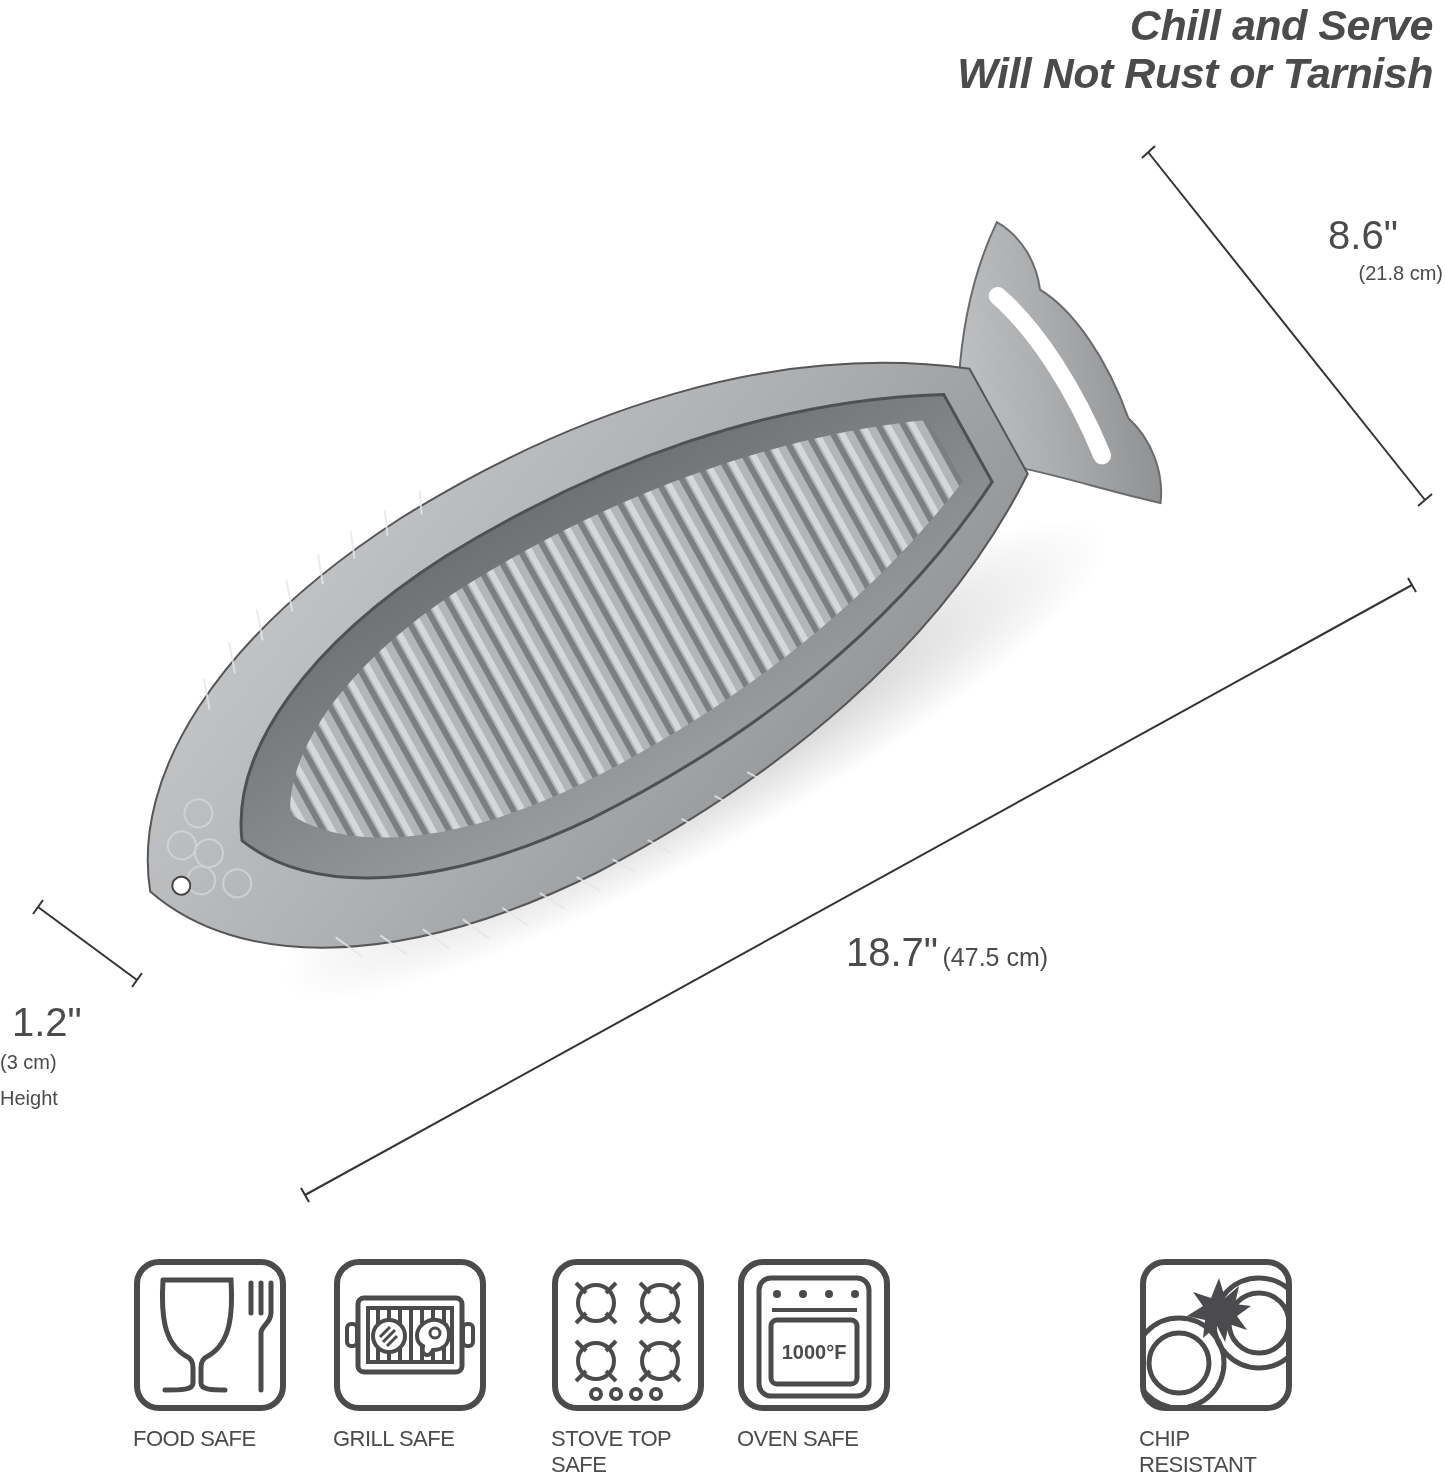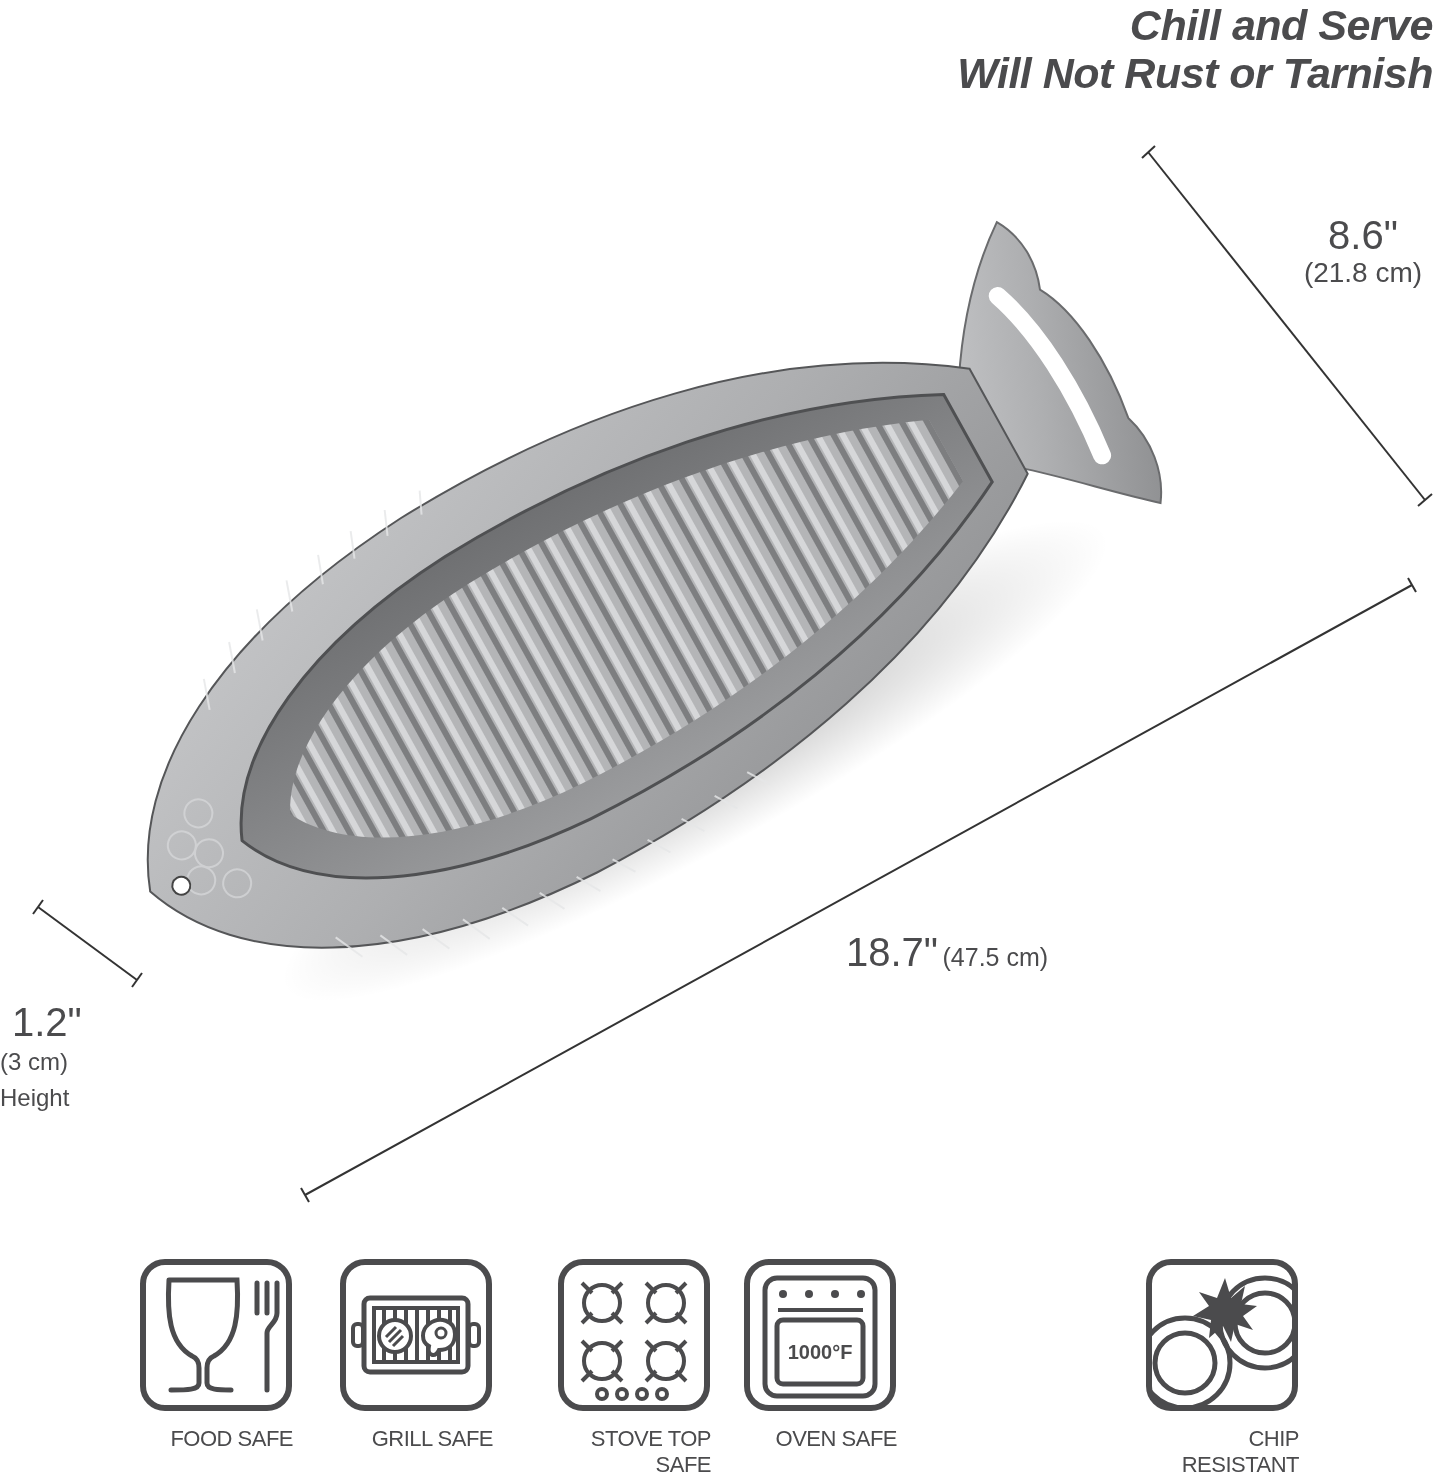--- a/index.html
+++ b/index.html
@@ -5,30 +5,30 @@
   html,body{margin:0;padding:0;background:#fff;}
   body{width:1445px;height:1478px;position:relative;overflow:hidden;font-family:"Liberation Sans",sans-serif;color:#4a4a4c;}
   .headline{position:absolute;right:12px;text-align:right;font-weight:700;font-size:43px;line-height:1;color:#4b4b4d;letter-spacing:-0.5px;font-style:italic;}
   .h1{top:4px;}
   .h2{top:52px;}
   .dim{position:absolute;color:#4b4b4d;}
   .dim .big{font-size:38px;font-weight:400;}
   .dim .small{font-size:28px;}
   #dim-width{left:1283px;top:213px;text-align:center;width:160px;}
   #dim-width .big{display:block;font-size:40px;line-height:44px;}
-  #dim-width .small{display:block;font-size:28px;line-height:32px;}
+  #dim-width .small{display:block;font-size:20px;line-height:32px;text-align:right;}
   #dim-height{left:0;top:1000px;width:120px;text-align:left;}
   #dim-height .big{display:block;font-size:40px;line-height:44px;padding-left:12px;}
-  #dim-height .small{display:block;font-size:24px;line-height:36px;}
+  #dim-height .small{display:block;font-size:20px;line-height:36px;}
   #dim-length{left:846px;top:930px;white-space:nowrap;}
   #dim-length .big{font-size:40px;}
   #dim-length .small{font-size:25px;}
   svg.overlay{position:absolute;left:0;top:0;}
   .icons{position:absolute;left:133px;top:1258px;width:1170px;height:220px;}
-  .icon{position:absolute;top:0;width:160px;text-align:right;}
+  .icon{position:absolute;top:0;width:160px;text-align:left;}
   .icon .box{width:154px;height:154px;margin:0 auto;}
   .icon .label{margin-top:10px;font-size:22px;line-height:26px;color:#4b4b4d;letter-spacing:-0.5px;text-transform:uppercase;}
 </style>
 </head>
 <body>
 
 <div class="headline h1">Chill and Serve</div>
 <div class="headline h2">Will Not Rust or Tarnish</div>
 
 <svg class="overlay" width="1445" height="1250" viewBox="0 0 1445 1250">

